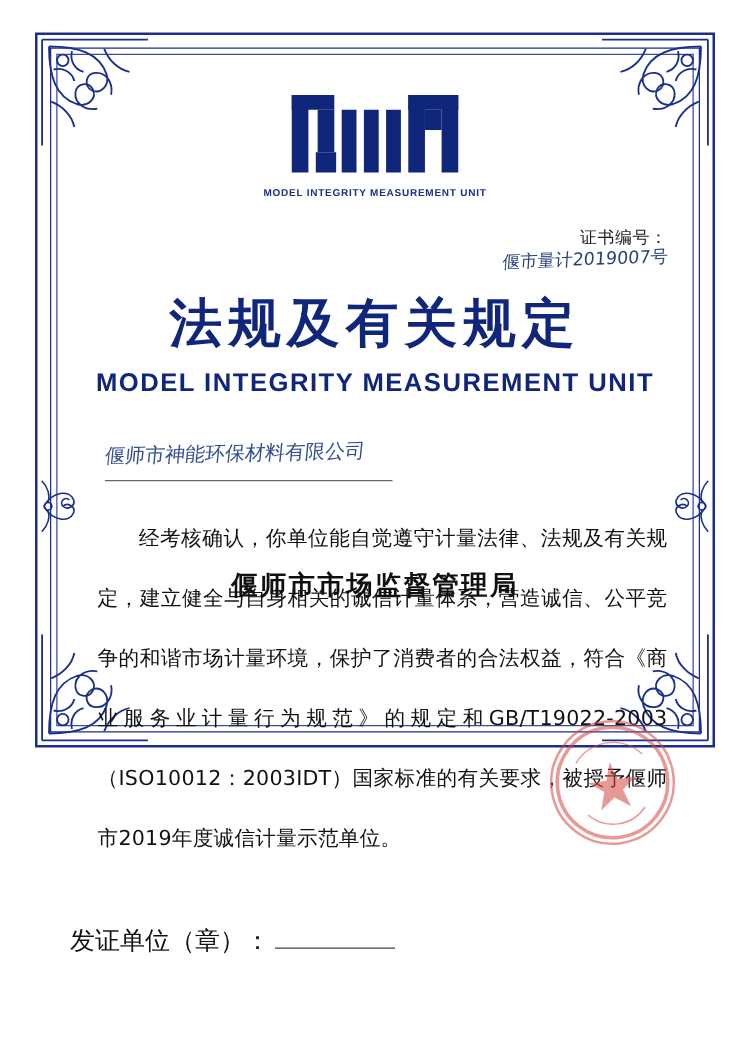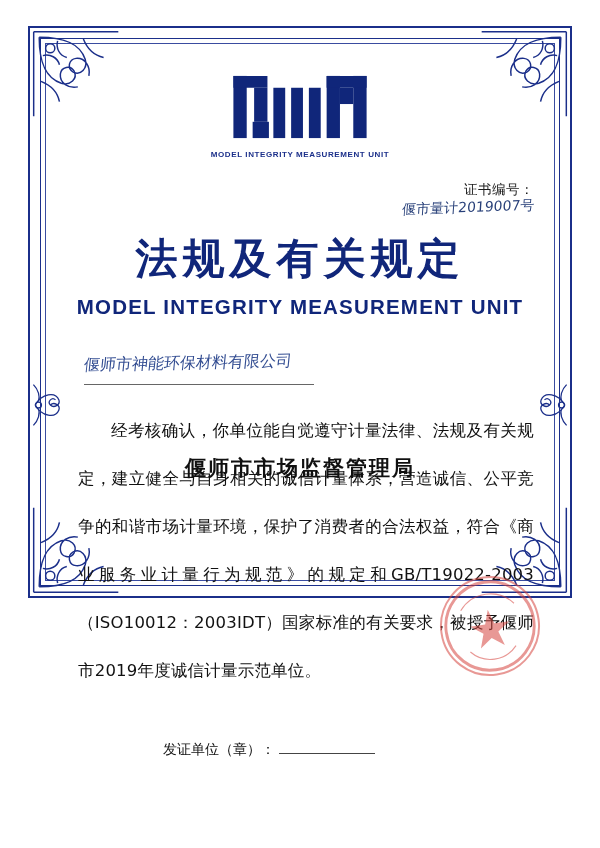--- a/index.html
+++ b/index.html
@@ -187,23 +187,23 @@
     color: #111;
     text-align: justify;
     font-family: "DejaVu Sans", sans-serif;
     letter-spacing: 0.2px;
   }
   .body-text p { margin: 0; text-indent: 2em; }
 
   
   .issuer-row {
     margin-top: 44px;
-    text-align: center;
+    text-align: left;
     padding-right: 62px;
-    font-size: 14px;
+    font-size: 20px;
     color: #111;
     font-family: "DejaVu Sans", sans-serif;
     position: relative;
   }
   .issuer-underline {
     display: inline-block;
     width: 96px;
     border-bottom: 1px solid #444;
     margin-left: 4px;
     height: 14px;

